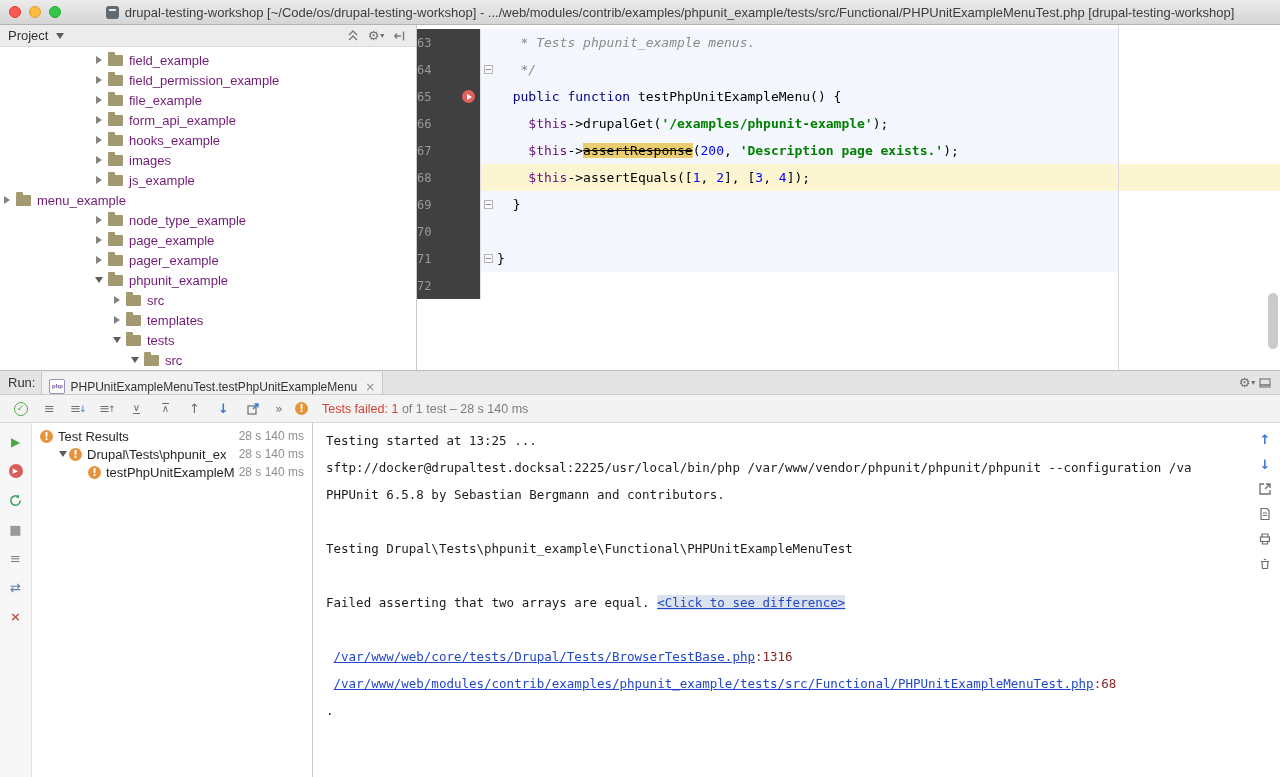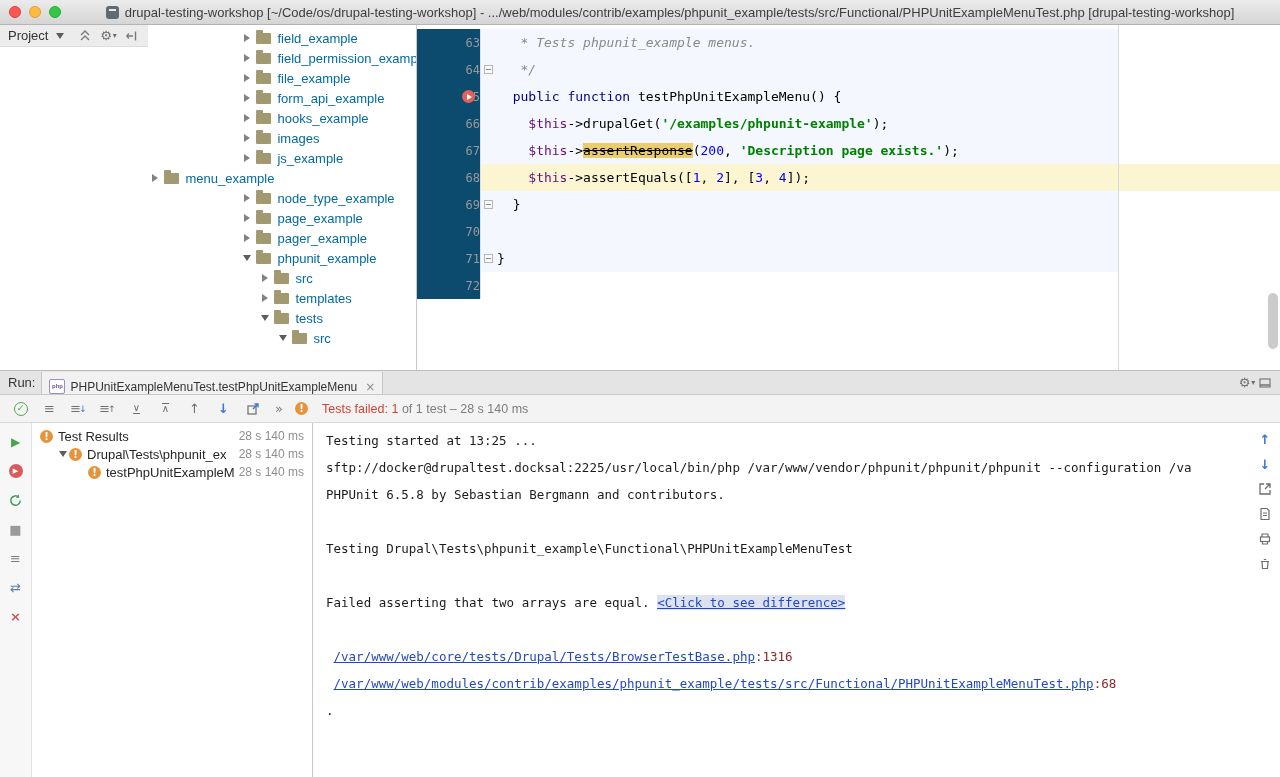--- a/index.html
+++ b/index.html
@@ -13,41 +13,41 @@
   .light.red{background:#fc5753;border:1px solid #df3e38}
   .light.yellow{background:#fdbc40;border:1px solid #de9f34}
   .light.green{background:#33c748;border:1px solid #27aa35}
   .title-center{position:absolute;left:70px;right:10px;top:0;bottom:0;display:flex;align-items:center;justify-content:center;gap:6px;overflow:hidden;white-space:nowrap}
   .doc-icon{width:13px;height:13px;border-radius:3px;background:#5f6a72;position:relative;flex:0 0 auto}
   .doc-icon::after{content:"";position:absolute;left:3px;top:3px;right:3px;height:2px;background:#e8e8e8}
   .title-text{font-size:13px;color:#3d3d3d;overflow:hidden;text-overflow:ellipsis}
 
   
   .main{height:345px;display:flex}
-  .project-pane{width:417px;min-width:417px;background:#fff;border-right:1px solid #c9c9c9;display:flex;flex-direction:row}
+  .project-pane{width:417px;min-width:417px;background:#fff;border-right:1px solid #c9c9c9;display:flex;flex-direction:column}
   .project-header{height:22px;background:#ececec;border-bottom:1px solid #dcdcdc;display:flex;align-items:center;padding:0 8px;gap:5px}
   .ph-label{color:#333}
   .spacer{flex:1}
   .hicon{width:18px;height:18px;display:flex;align-items:center;justify-content:center;color:#6e6e6e;font-family:"DejaVu Sans",sans-serif;font-size:13px;cursor:default}
   .hicon .mini{font-size:8px;margin-left:1px;color:#6e6e6e}
   .tree{flex:1;overflow:hidden;padding-top:3px}
   .tree-row{height:20px;display:flex;align-items:center;white-space:nowrap}
   .arrow-box{width:13px;min-width:13px;display:flex;justify-content:center;align-items:center}
   .tri{width:0;height:0;display:inline-block}
   .tri.right{border-top:4px solid transparent;border-bottom:4px solid transparent;border-left:6px solid #828282}
   .tri.down{border-left:4px solid transparent;border-right:4px solid transparent;border-top:6px solid #5c5c5c}
   .folder{width:15px;height:11px;background:#a39970;border-radius:1px;position:relative;margin:0 6px 0 3px;flex:0 0 auto}
   .folder::before{content:"";position:absolute;top:-3px;left:0;width:7px;height:3px;background:#a39970;border-radius:1px 1px 0 0}
-  .tree-label{font-size:13px;color:#0369a1}
+  .tree-label{font-size:13px;color:#701a75}
 
   
   .editor{flex:1;position:relative;background:#fff;overflow:hidden}
   .editor-lines{padding-top:4px}
   .code-line{display:flex;height:27px;line-height:27px;font-family:"DejaVu Sans Mono",monospace;font-size:13px}
-  .gutter-cell{width:64px;min-width:64px;background:#0c4a6e;border-right:1px solid #e0e0e0;position:relative;text-align:right;}
+  .gutter-cell{width:64px;min-width:64px;background:#404040;border-right:1px solid #e0e0e0;position:relative;text-align:left;padding-right:30px}
   .lnum{color:#999;font-size:12px}
   .gutter-fail{position:absolute;right:5px;top:7px;width:13px;height:13px;border-radius:50%;background:#e0605c}
   .gutter-fail::after{content:"";position:absolute;left:5px;top:3.5px;border-left:5px solid #fff;border-top:3px solid transparent;border-bottom:3px solid transparent}
   .content{flex:1;position:relative;padding-left:16px;white-space:pre;color:#000}
   .content.tint{background:linear-gradient(to right,#f4f7fd 0,#f4f7fd 637px,#ffffff 637px)}
   .content.current{background:#fcf5d2}
   .fold-marker{position:absolute;left:3px;top:9px;width:9px;height:9px;border:1px solid #b5b5b5;background:#fafafa}
   .fold-marker::after{content:"";position:absolute;left:1px;right:1px;top:3px;height:1px;background:#8c8c8c}
   .cmt{color:#8a8a8a;font-style:italic}
   .kw{color:#000080;font-weight:normal}

